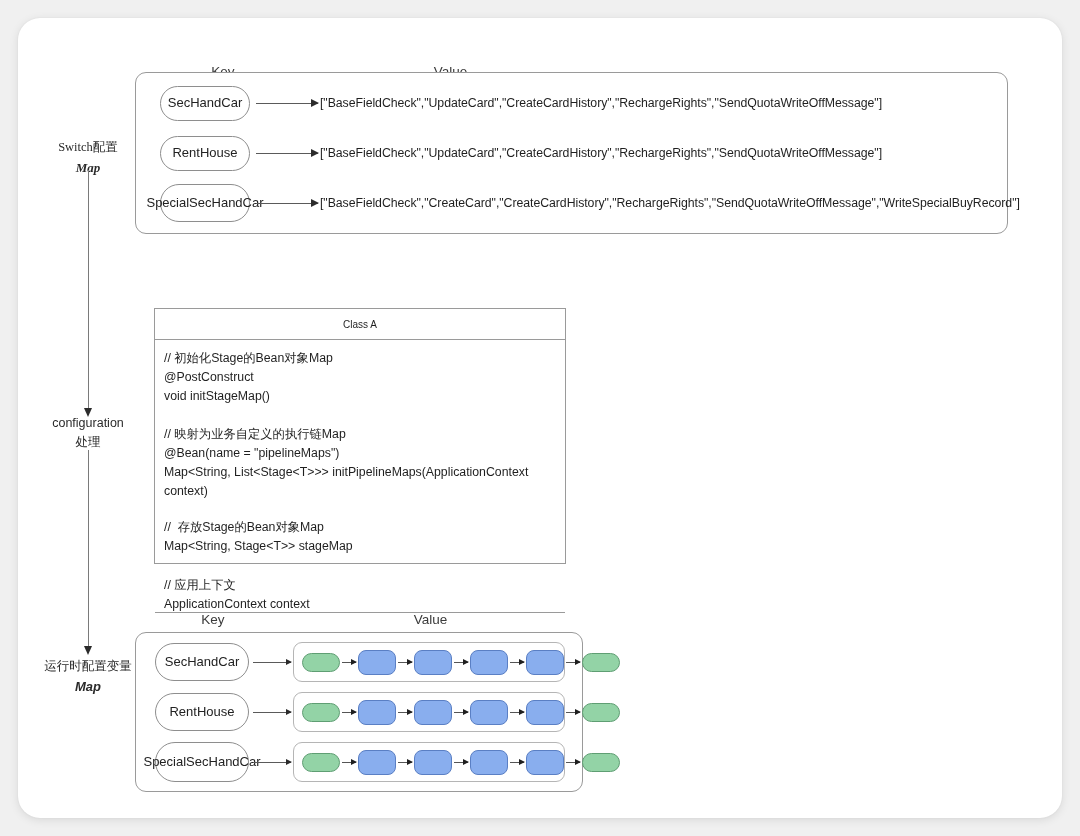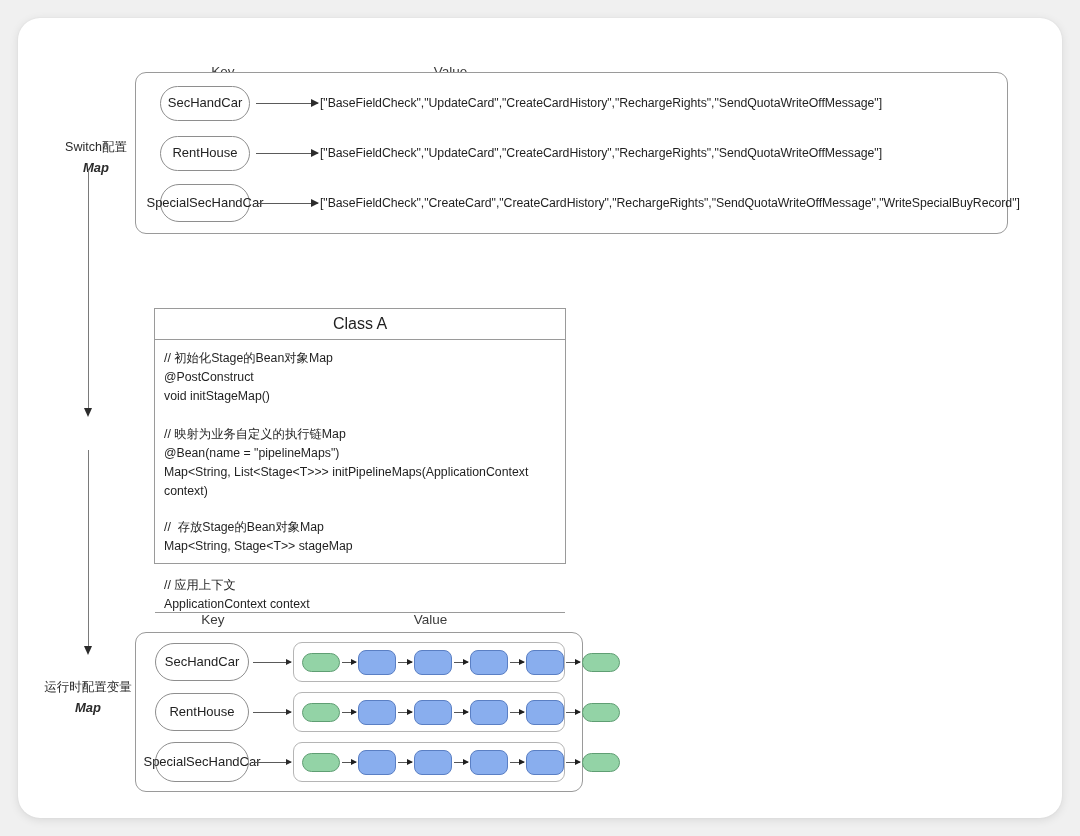--- a/index.html
+++ b/index.html
@@ -124,21 +124,21 @@
     position: absolute;
     left: 136px; top: 290px;
     width: 412px; height: 256px;
     border: 1.1px solid #9a9a9a;
     background: #ffffff;
   }
   #classbox .cls-title {
     height: 31px;
     border-bottom: 1.1px solid #9a9a9a;
     display: flex; align-items: center; justify-content: center;
-    font-size: 16px;
+    font-size: 10px;
     color: #1f1f1f;
   }
   #classbox .cls-sec {
     padding: 9px 9px 8px 9px;
     font-size: 12.3px;
     color: #1f1f1f;
     line-height: 1.55;
     white-space: pre-wrap;
   }
   #classbox .cls-sec.attrs { border-bottom: 1.1px solid #9a9a9a; height: 104px; }
@@ -174,27 +174,31 @@
 </style>
 </head>
 <body>
 
 <div id="canvas">
   <div id="card">
 
     <div class="col-head" style="left:160px; top:46px; width:90px;">Key</div>
     <div class="col-head" style="left:385px; top:46px; width:95px;">Value</div>
 
-    <div class="stage-label" style="left:28px; top:120px; width:100px;">
+    <div class="stage-label" style="left:20px; top:120px; width:100px;font-family:Liberation Serif, serif;">
       <span>Switch配置</span>
       <span class="em">Map</span>
     </div>
 
-
-    <div class="stage-label" style="left:14px; top:660px; width:112px;">
+    <div class="stage-label" style="left:10px; top:396px; width:120px;">
+      <span>configuration</span>
+      <span style="display:block;margin-top:1px;">处理</span>
+    </div>
+
+    <div class="stage-label" style="left:14px; top:639px; width:112px;">
       <span>运行时配置变量</span>
       <span class="em">Map</span>
     </div>
 
     <div class="arrow-v" style="left:70px; top:152px; height:238px;"></div>
     <div class="arrow-v" style="left:70px; top:432px; height:196px;"></div>
 
     <div class="outer-box" style="left:117px; top:54px; width:873px; height:162px;"></div>
 
     <div class="pill" style="left:142px; top:68px; width:90px; height:35px;">SecHandCar</div>

